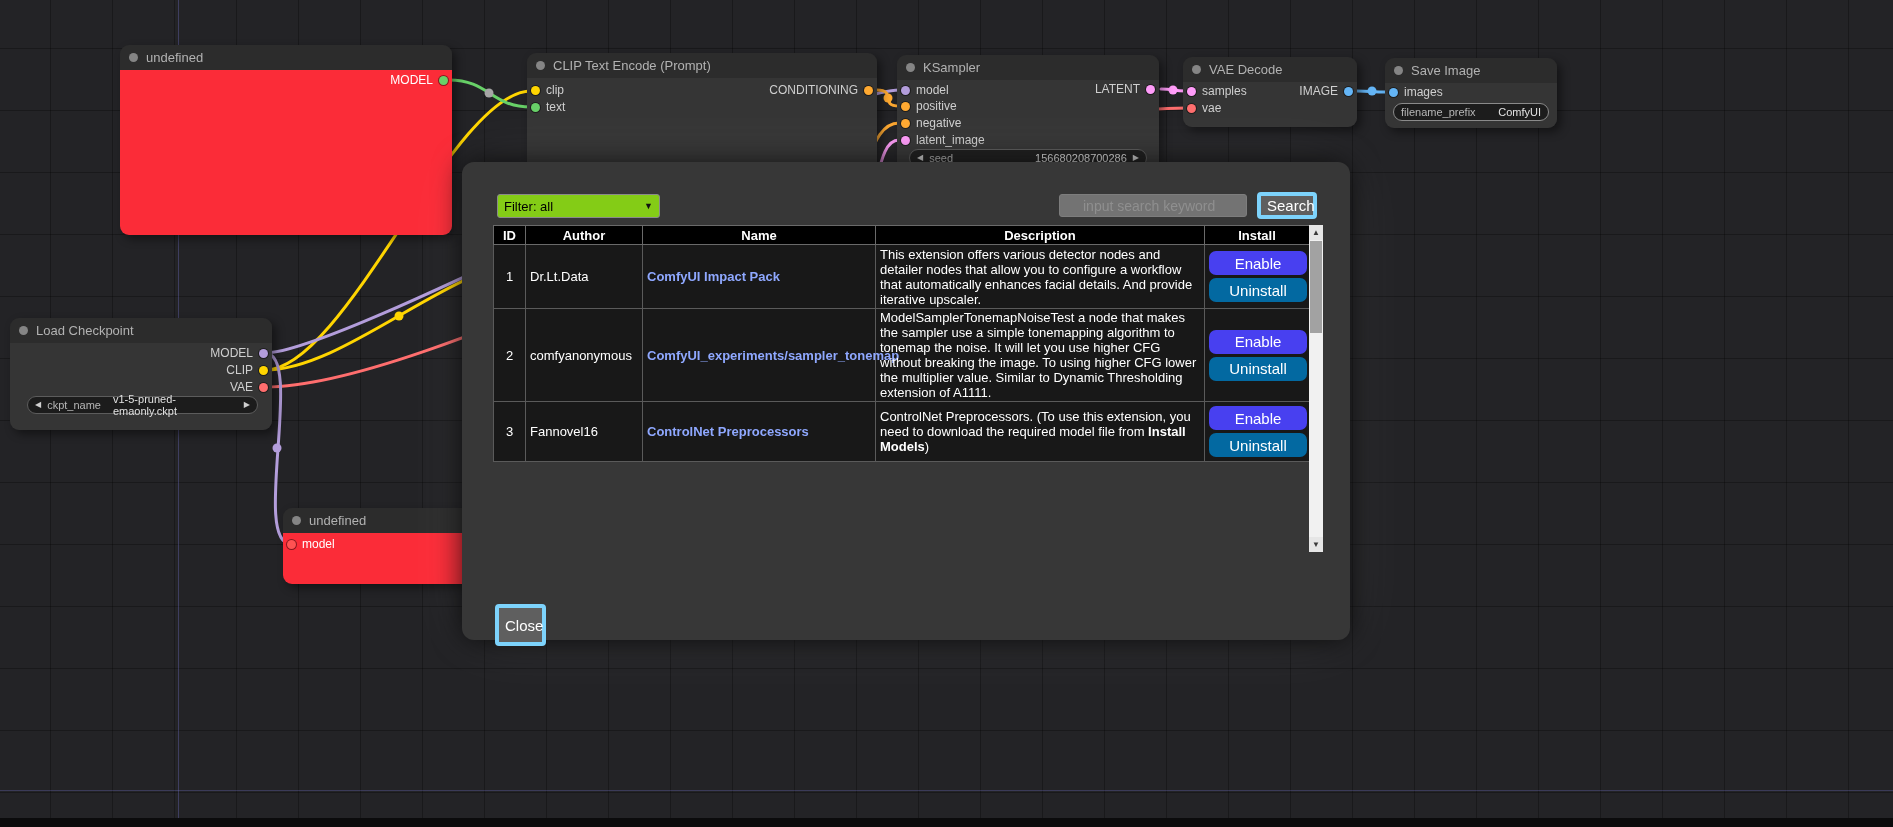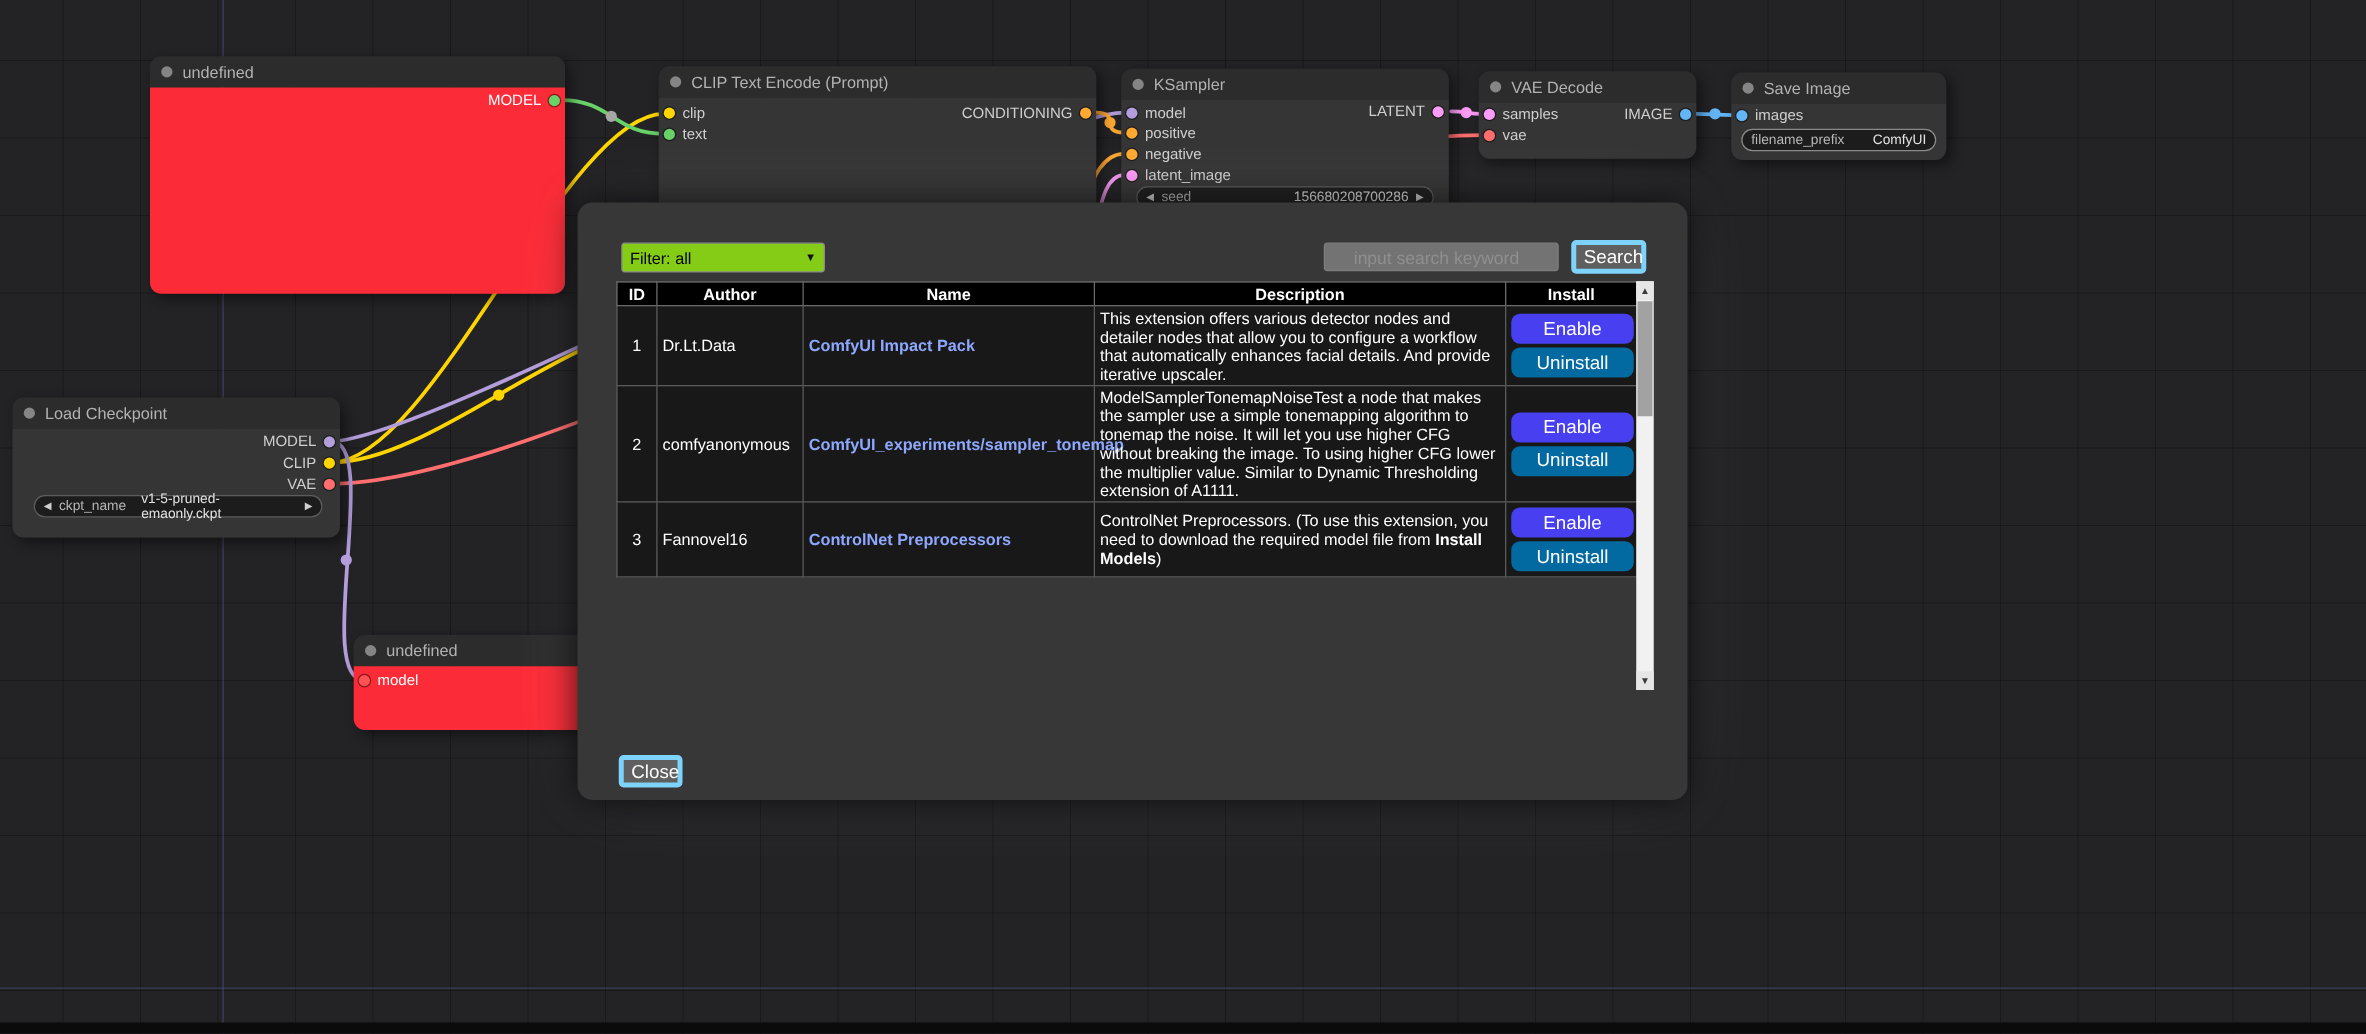--- a/index.html
+++ b/index.html
@@ -39,21 +39,21 @@
     box-shadow:0 0 28px rgba(0,0,0,.75),0 0 70px rgba(255,255,255,.08);}
   .filter-select{position:absolute;left:35px;top:32px;width:163px;height:24px;background:#84cc16;color:#000;border:1px solid #8a8a8a;
     border-radius:3px;display:flex;align-items:center;justify-content:space-between;padding:0 6px;font-size:13px;box-sizing:border-box;}
   .filter-select .caret{font-size:9px;color:#111;}
   .search-input{position:absolute;left:597px;top:32px;width:188px;height:23px;background:#737373;border:1px solid #7d7d7d;
     border-radius:3px;color:#ddd;font-size:14px;padding:0 23px;box-sizing:border-box;font-family:"Liberation Sans",sans-serif;}
   .search-input::placeholder{color:#8f8f8f;}
   .btn{background:#5f5f5f;border:4px solid #7dd3fc;border-radius:4px;color:#fff;font-size:15px;
     font-family:"Liberation Sans",sans-serif;cursor:pointer;}
   .search-btn{position:absolute;left:795px;top:30px;width:60px;height:27px;}
-  .close-btn{position:absolute;left:33px;top:442px;width:51px;height:26px;}
+  .close-btn{position:absolute;left:33px;top:442px;width:51px;height:42px;}
 
   .table-wrap{position:absolute;left:31px;top:63px;width:830px;height:327px;}
   table.ext{border-collapse:collapse;width:816px;table-layout:fixed;}
   table.ext th{background:#000;color:#fff;font-size:13px;font-weight:bold;border:1px solid #6a6a6a;height:18px;padding:0 2px;}
   table.ext td{border:1px solid #5a5a5a;font-size:13px;color:#fff;padding:1px 4px;vertical-align:middle;background:#181818;}
   td.td-id{text-align:center;}
   td.td-desc{background:#0a0a0a;line-height:15px;padding:2px 4px;vertical-align:top;}
   td.td-name a{color:#8fa8ff;font-weight:bold;text-decoration:none;cursor:pointer;}
   td.td-install{text-align:center;}
   .pill-btn{display:block;margin:3px auto;width:98px;height:24px;border:none;border-radius:7px;color:#fff;font-size:15px;

